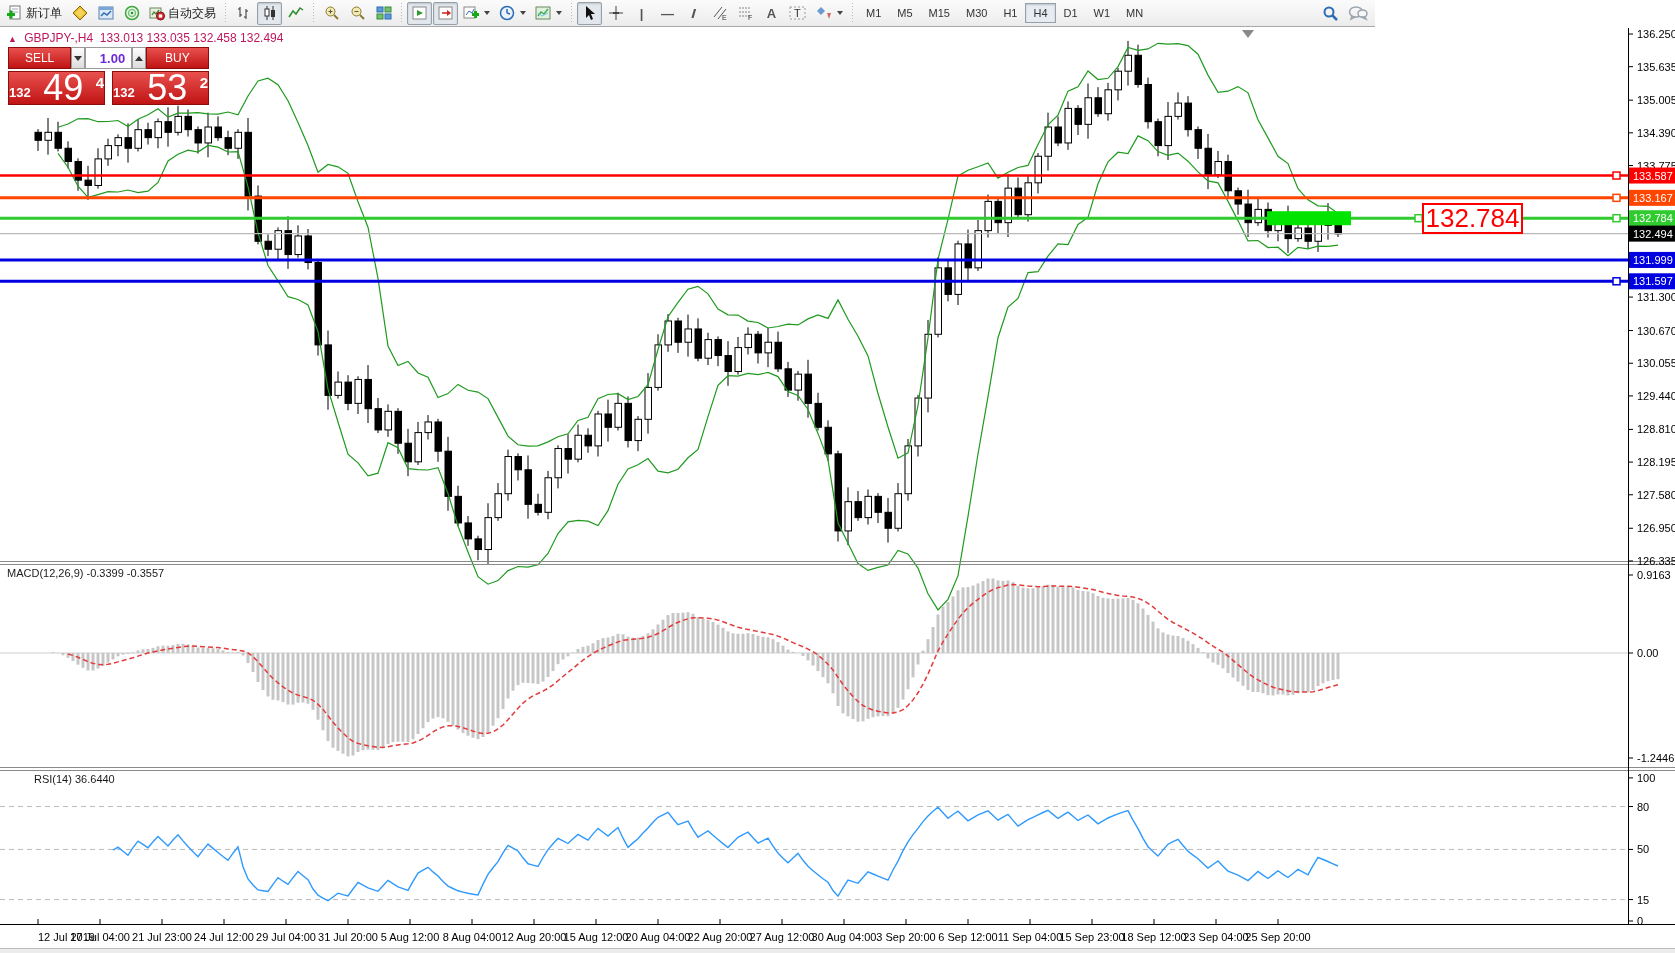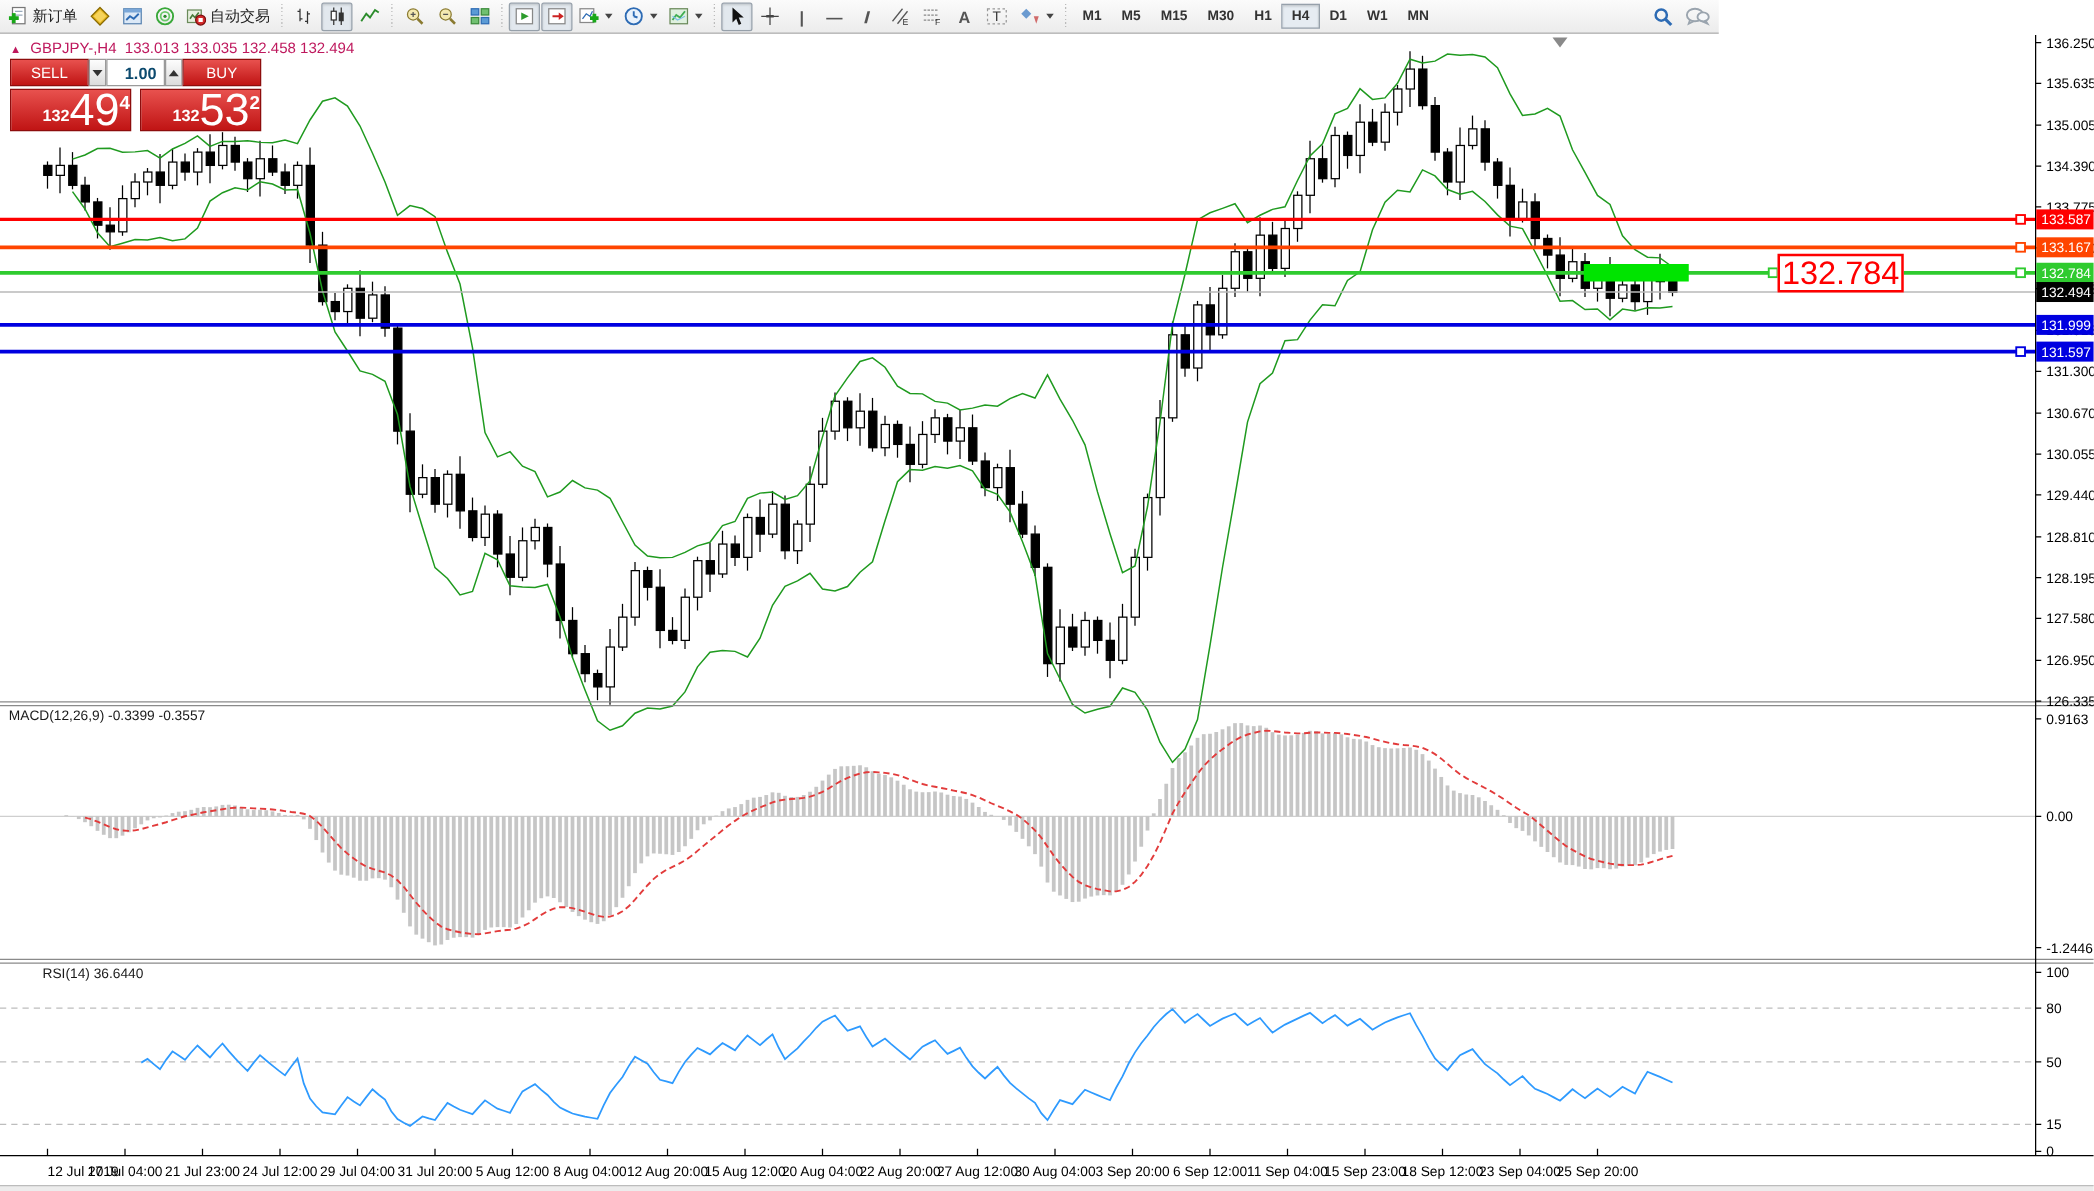--- a/index.html
+++ b/index.html
@@ -12,43 +12,43 @@
     background:linear-gradient(#fbfbfb,#ececec); border-bottom:1px solid #a8a8a8;
     display:flex; align-items:center; padding:0 3px; gap:1px; }
   .tbtn { height:23px; min-width:25px; display:flex; align-items:center; justify-content:center;
     gap:3px; border:1px solid transparent; border-radius:2px; padding:0 3px; font-size:12px; color:#222; }
   .tbtn.pressed { border:1px solid #96a0aa; background:#e2e8ee; box-shadow:inset 0 1px 2px rgba(0,0,0,.15); }
   .tsep { width:5px; height:20px; margin:0 2px;
     background:repeating-linear-gradient(#bbb 0 1px, transparent 1px 3px); background-size:1px 100%;
     background-repeat:no-repeat; background-position:center; }
   .caret { width:0; height:0; border-left:3px solid transparent; border-right:3px solid transparent;
     border-top:4px solid #444; margin-left:2px; }
-  .tf { font-size:11px; font-weight:bold; color:#333; padding:3px 7px; border:1px solid transparent; }
+  .tf { font-size:11px; font-weight:normal; color:#333; padding:3px 7px; border:1px solid transparent; }
   .tf.pressed { border:1px solid #96a0aa; background:#e6ecf2; box-shadow:inset 0 1px 2px rgba(0,0,0,.18); }
   #toolbar .spacer { flex:1; }
   .glyph { font-size:13px; font-weight:bold; color:#555; }
 
   
   #plot { position:absolute; top:0; left:0; z-index:1; }
   #chart-title { position:absolute; top:31px; left:8px; z-index:6; font-size:12px; color:#be185d; }
   #chart-title .tri { font-size:9px; margin-right:4px; }
 
   #trade-panel { position:absolute; top:47px; left:8px; width:201px; z-index:6; }
   #tp-top { display:flex; height:22px; }
   .tp-btn { background:linear-gradient(#e8514e,#c01414); color:#fff; border:1px solid #8d0d0d;
     display:flex; align-items:center; justify-content:center; font-size:12px; }
   #sell-btn,#buy-btn { width:75px; }
   .spin { width:16px; height:22px; background:linear-gradient(#fdfdfd,#dcdcdc); border:1px solid #9a9a9a;
     display:flex; align-items:center; justify-content:center; }
   .spin .up { width:0;height:0;border-left:4px solid transparent;border-right:4px solid transparent;border-bottom:5px solid #333; }
   .spin .dn { width:0;height:0;border-left:4px solid transparent;border-right:4px solid transparent;border-top:5px solid #333; }
   #vol-box { width:55px; height:22px; background:#fff; border:1px solid #9a9a9a; font-size:13px; font-weight:bold;
-    display:flex; align-items:center; justify-content:flex-end; padding-right:6px; color:#0c4a6e; }
+    display:flex; align-items:center; justify-content:flex-end; padding-right:6px; color:#6d28d9; }
   #tp-bottom { display:flex; gap:7px; margin-top:2px; }
-  .price-btn { width:97px; height:34px; display:flex; align-items:flex-end; justify-content:flex-end;
+  .price-btn { width:97px; height:34px; display:flex; align-items:flex-end; justify-content:space-between;
     padding-bottom:1px; }
   .price-btn .small { font-size:13px; font-weight:bold; margin-bottom:3px; }
   .price-btn .big { font-size:36px; font-weight:normal; line-height:30px; }
   .price-btn .sup { font-size:15px; font-weight:bold; margin-bottom:12px; }
 
   #price-callout { position:absolute; left:1422px; top:203px; width:101px; height:31px; z-index:6;
     background:#fff; border:2px solid #ff0000; color:#ff0000; font-size:26px;
     display:flex; align-items:center; justify-content:center; letter-spacing:0; }
   #turning-point { position:absolute; left:1417px; top:289px; z-index:6; font-size:37px; font-weight:bold;
     color:#2fe52f; text-shadow:2px 2px 0 #156a15; white-space:nowrap; }

